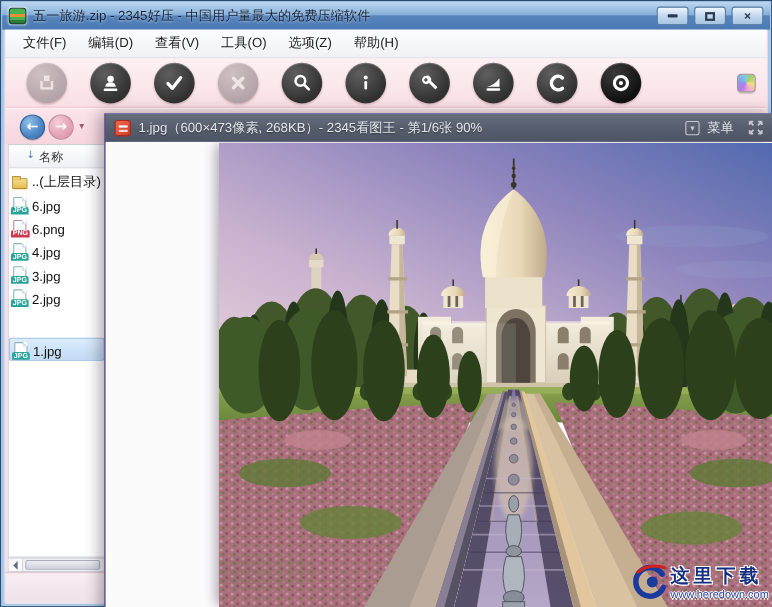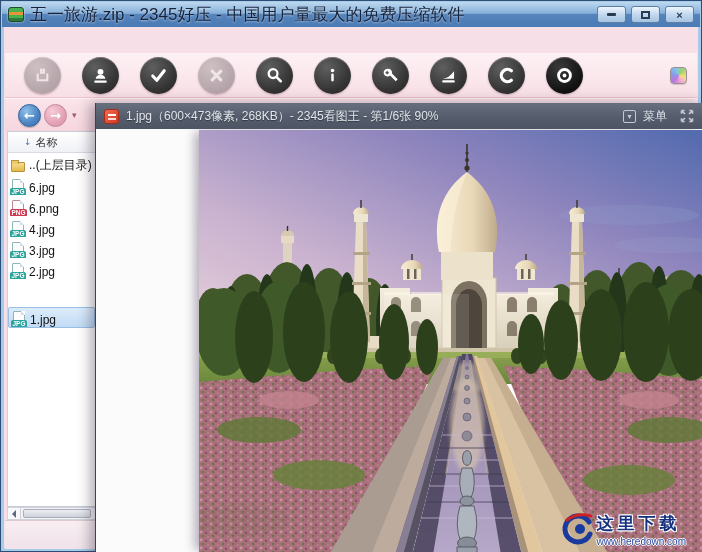--- a/index.html
+++ b/index.html
@@ -10,21 +10,21 @@
   
   .main-window { position:absolute; inset:0; background:#f6dfe6;
     border:1px solid #2d4e74; box-shadow: inset 0 0 0 3px #a7cbe8; }
 
   .titlebar { position:absolute; left:1px; right:1px; top:1px; height:25px;
     background:linear-gradient(#bdd8f0 0%, #86b0da 45%, #5684bc 50%, #4a7ab4 100%);
     display:flex; align-items:center; padding:0 6px; }
   .app-icon { width:16px; height:15px; border-radius:3px; border:1px solid #1e4a2a;
     background:linear-gradient(#49b04f 0 34%, #e8913a 34% 55%, #49b04f 55% 78%, #2f7a38 78% 100%);
     margin-right:6px; flex:0 0 auto; box-shadow:0 0 2px rgba(255,255,255,.8); }
-  .title-text { font-size:17px; color:#16233a; white-space:nowrap; overflow:hidden;
+  .title-text { font-size:12px; color:#16233a; white-space:nowrap; overflow:hidden;
     text-shadow:0 1px 2px rgba(255,255,255,.5); }
   .win-controls { margin-left:auto; display:flex; gap:5px; }
   .win-btn { width:29px; height:17px; border:1px solid #5d7fa2; border-radius:3px;
     background:linear-gradient(#eef5fc,#c2d8ee 50%,#a7c4e2);
     display:flex; align-items:center; justify-content:center;
     font-size:11px; font-weight:bold; color:#2a3a50; }
   .glyph-min { width:9px; height:3px; background:#2a3a50; border-radius:1px; }
   .glyph-max { width:9px; height:8px; border:2px solid #2a3a50; }
 
   .menubar { position:absolute; left:4px; right:4px; top:26px; height:26px;
@@ -120,21 +120,21 @@
   .vmenu-label { font-size:12px; color:#dde1e8; }
   .fullscreen-icon { width:14px; height:14px; margin-left:6px; }
 
   .viewer-content { position:absolute; left:0; top:26px; right:0; bottom:0;
     background:#fbfbfc; overflow:hidden; }
   .photo-wrap { position:absolute; left:103px; top:1px; width:504px; height:422px;
     overflow:hidden; box-shadow:-6px 0 10px -2px rgba(60,45,75,.4); }
   .photo-wrap svg { display:block; width:540px; height:425px; }
 
   
-  .watermark { position:absolute; right:16px; bottom:4px; display:flex; align-items:center;
+  .watermark { position:absolute; right:3px; bottom:4px; display:flex; align-items:center;
     z-index:50; }
   .wm-logo { width:36px; height:38px; flex:0 0 auto; }
   .wm-text { display:flex; flex-direction:column; margin-left:2px; }
   .wm-title { font-size:17px; font-weight:bold; color:#15307e; letter-spacing:4px;
     text-shadow:-1px -1px 0 #fff,1px -1px 0 #fff,-1px 1px 0 #fff,1px 1px 0 #fff; }
   .wm-url { font-size:10px; color:#2a4a9e; margin-top:1px;
     text-shadow:-1px 0 0 #fff,1px 0 0 #fff,0 -1px 0 #fff,0 1px 0 #fff; }
 </style>
 </head>
 <body>
@@ -150,20 +150,28 @@
         </div>
       <div class="win-btn">
           <span class="glyph-max"></span>
         </div>
       <div class="win-btn">
           <span>×</span>
         </div>
     </div>
   </div>
 
+  <div class="menubar">
+    <span class="menu-item">文件(F)</span>
+    <span class="menu-item">编辑(D)</span>
+    <span class="menu-item">查看(V)</span>
+    <span class="menu-item">工具(O)</span>
+    <span class="menu-item">选项(Z)</span>
+    <span class="menu-item">帮助(H)</span>
+  </div>
 
   <div class="toolbar">
     <div class="tb-btn disabled">
       <svg viewBox="0 0 24 24">
           <path d="M7 10 v7 h10 v-7 M10.5 6 h3 v3 h-3 z" fill="none" stroke="#efe4e6" stroke-width="2.2"></path>
         </svg>
     </div>
     <div class="tb-btn">
       <svg viewBox="0 0 24 24">
           <circle cx="12" cy="8.2" r="3.1" fill="#fff"></circle>

